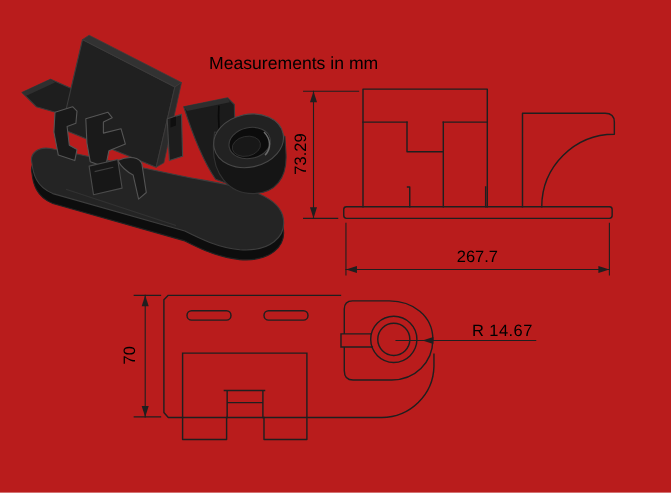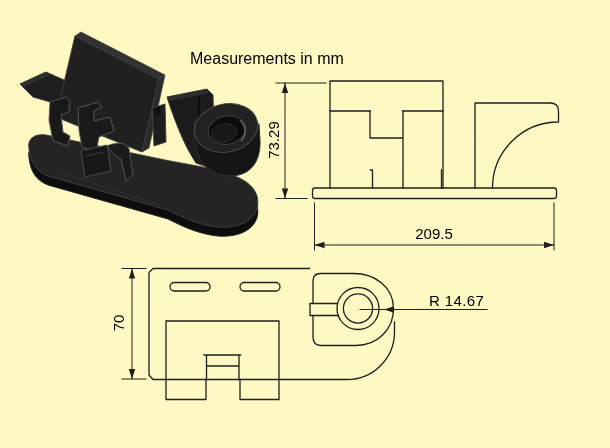--- a/index.html
+++ b/index.html
@@ -1,17 +1,17 @@
 <!DOCTYPE html>
 <html><head>
 <meta charset="utf-8">
 <style>
   html,body{margin:0;padding:0;background:#fff;}
   #screen{
-    position:relative;width:610px;height:448px;background:#fef9c3;overflow:hidden;
+    position:relative;width:610px;height:448px;background:#b91c1c;overflow:hidden;
     font-family:"Liberation Sans", sans-serif;color:#000;
   }
   #drawing-svg{position:absolute;left:0;top:0;}
   .dim-text{
     position:absolute;font-size:15px;color:#000;white-space:nowrap;
     text-align:center;line-height:18px;
   }
   .note-text{
     position:absolute;left:190px;top:50px;font-size:16px;color:#000;white-space:nowrap;
   }
@@ -115,19 +115,19 @@
       <path d="M132,268.5 L128.8,278.5 H135.2 Z"></path>
       <path d="M132,379 L128.8,369 H135.2 Z"></path>
       <path d="M384,309.5 L394,306.3 V312.7 Z"></path>
     </g>
   </svg>
 
   <span class="note-text">Measurements in mm</span>
 
   <span class="dim-text rot90 w48">73.29</span>
 
-  <span class="dim-text w52">209.5</span>
+  <span class="dim-text w52">267.7</span>
 
   <span class="dim-text rot90 w30">70</span>
 
   <span class="dim-text radius-label">R 14.67</span>
 
 </div>
 
 </body></html>

